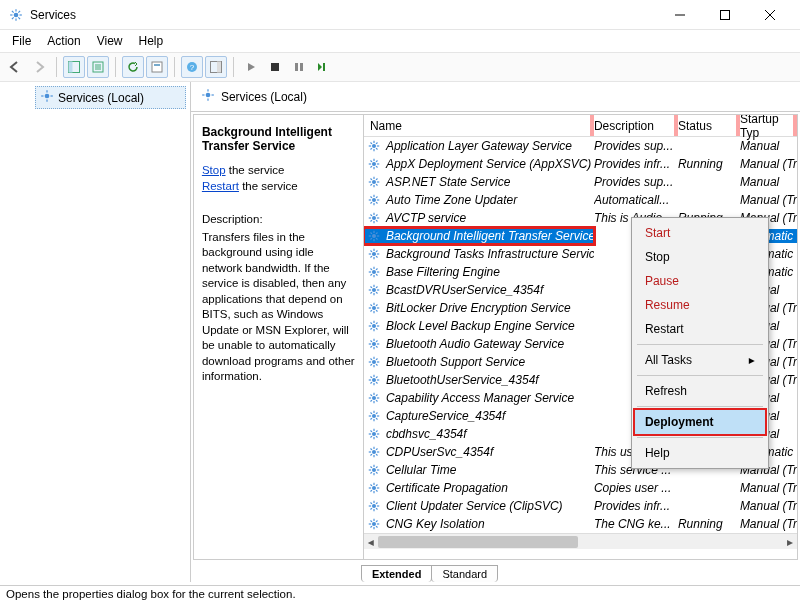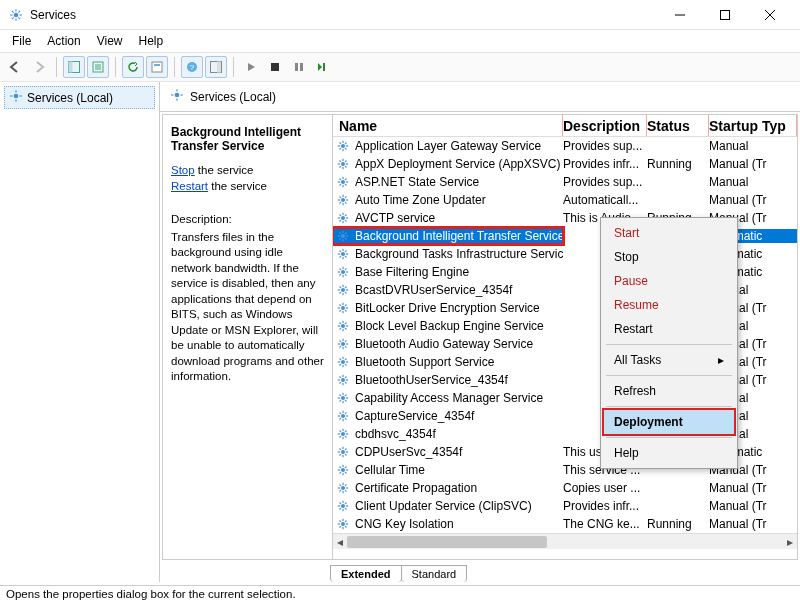--- a/index.html
+++ b/index.html
@@ -54,20 +54,21 @@
     border: 1px solid transparent;
     display: flex; align-items: center; justify-content: center;
     border-radius: 2px;
   }
   .tool-btn.boxed { border: 1px solid #a9c6e6; background: #eaf3fb; }
   .tool-sep { width: 1px; height: 20px; background: #ccc; margin: 0 4px; }
   .body-area {
     display: flex;
     height: 500px;
     border-top: 0;
+    margin-left: 31px;
   }
   .left-pane {
     width: 160px;
     border-right: 1px solid #ccc;
     padding: 4px;
   }
   .tree-item {
     display: flex; align-items: center; gap: 4px;
     padding: 2px 4px;
     background: #e5f1fb;
@@ -110,22 +111,22 @@
     display: flex;
     border-bottom: 1px solid #ddd;
     background: #fff;
     height: 22px;
     align-items: center;
   }
   .col-name { width: 230px; padding-left: 6px; }
   .col-desc { width: 84px; }
   .col-status { width: 62px; }
   .col-startup { flex: 1; }
-  .list-header > div { border-right: 1px solid #fca5a5; height: 100%; display: flex; align-items: center; font-size: 14px; font-weight: bold; }
-  .rows { overflow: hidden; }
+  .list-header > div { border-right: 4px solid #fca5a5; height: 100%; display: flex; align-items: center; font-size: 12px; }
+  .rows { overflow: hidden; font-style: italic; }
   .row {
     display: flex;
     height: 18px;
     align-items: center;
     white-space: nowrap;
   }
   .row .gear {
     width: 16px; height: 16px; margin: 0 4px 0 2px; flex-shrink: 0;
     display: inline-flex; align-items: center; justify-content: center;
   }

